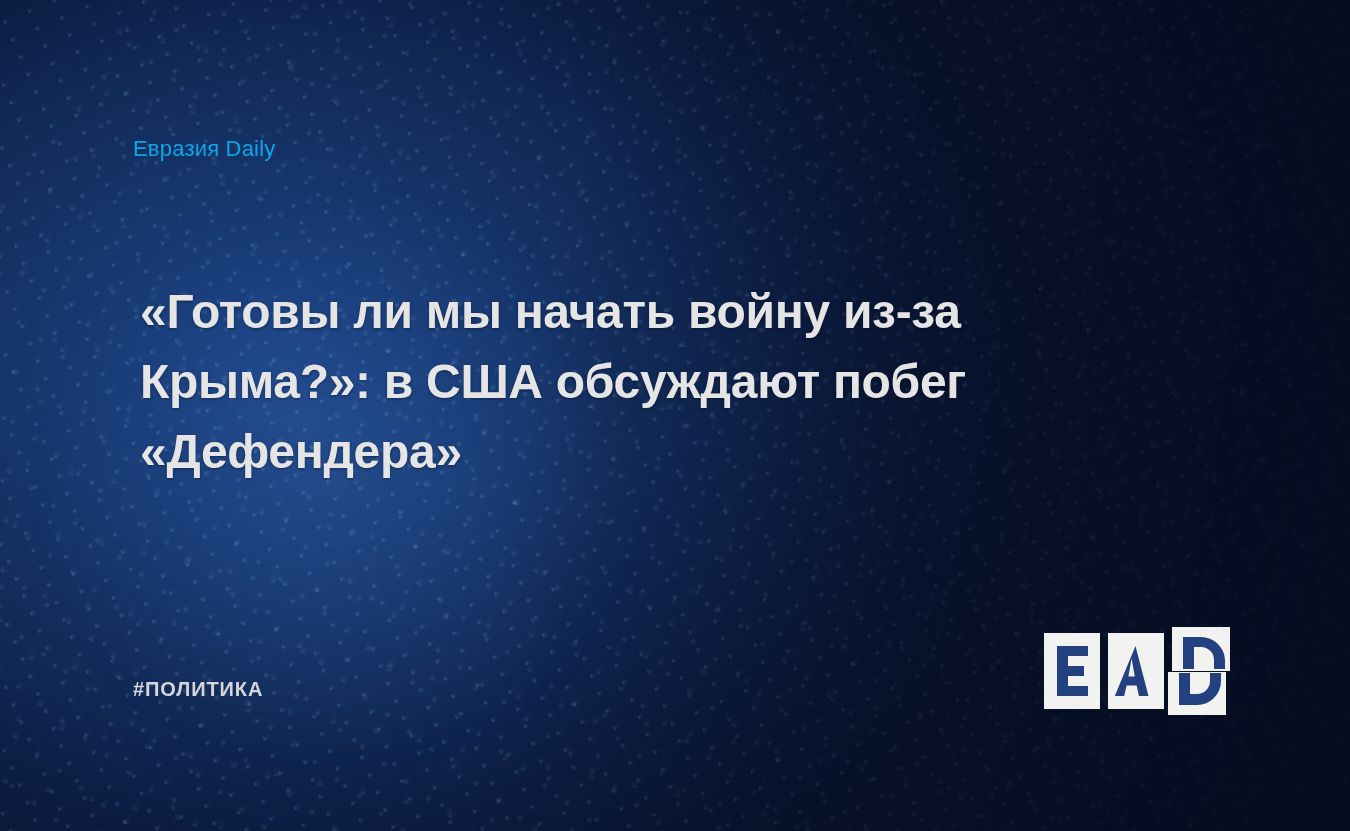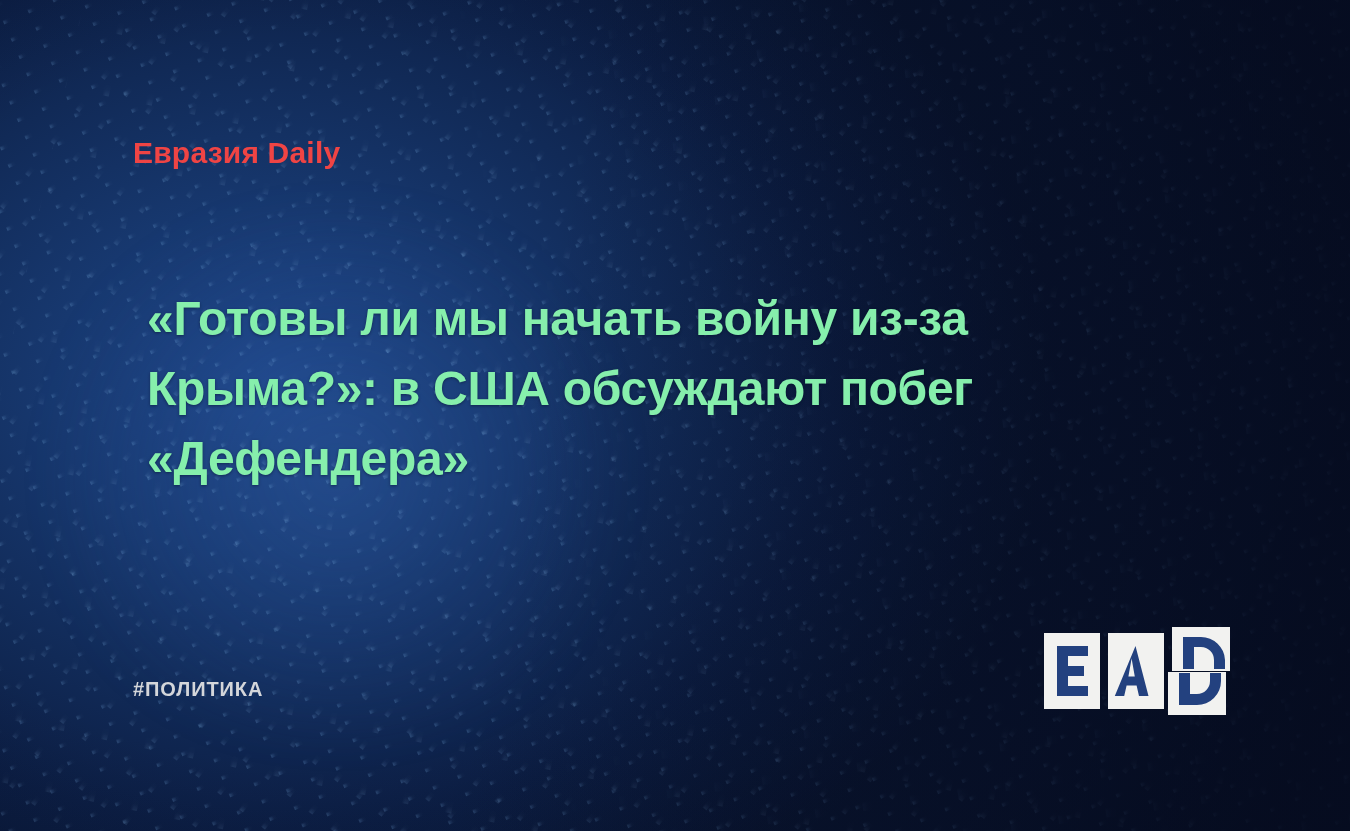--- a/index.html
+++ b/index.html
@@ -188,37 +188,37 @@
   
   .content {
     position: absolute;
     inset: 0;
   }
 
   .site-name {
     position: absolute;
     left: 133px;
     top: 136px;
-    font-size: 30px;
-    font-weight: bold;
+    font-size: 22px;
+    font-weight: normal;
     letter-spacing: 0.2px;
-    color: #ef4444;
+    color: #0ea5e9;
     white-space: nowrap;
   }
 
   .headline {
     position: absolute;
     left: 131px;
     top: 268px;
     width: 960px;
-    margin: 16px;
+    margin: 9px;
     font-size: 48px;
     line-height: 1.46;
     font-weight: bold;
-    color: #86efac;
+    color: #e5e5e5;
     letter-spacing: -0.3px;
     text-shadow: 0 1px 3px rgba(3,10,28,0.45);
   }
 
   .tag {
     position: absolute;
     left: 133px;
     top: 678px;
     font-size: 20px;
     font-weight: bold;

